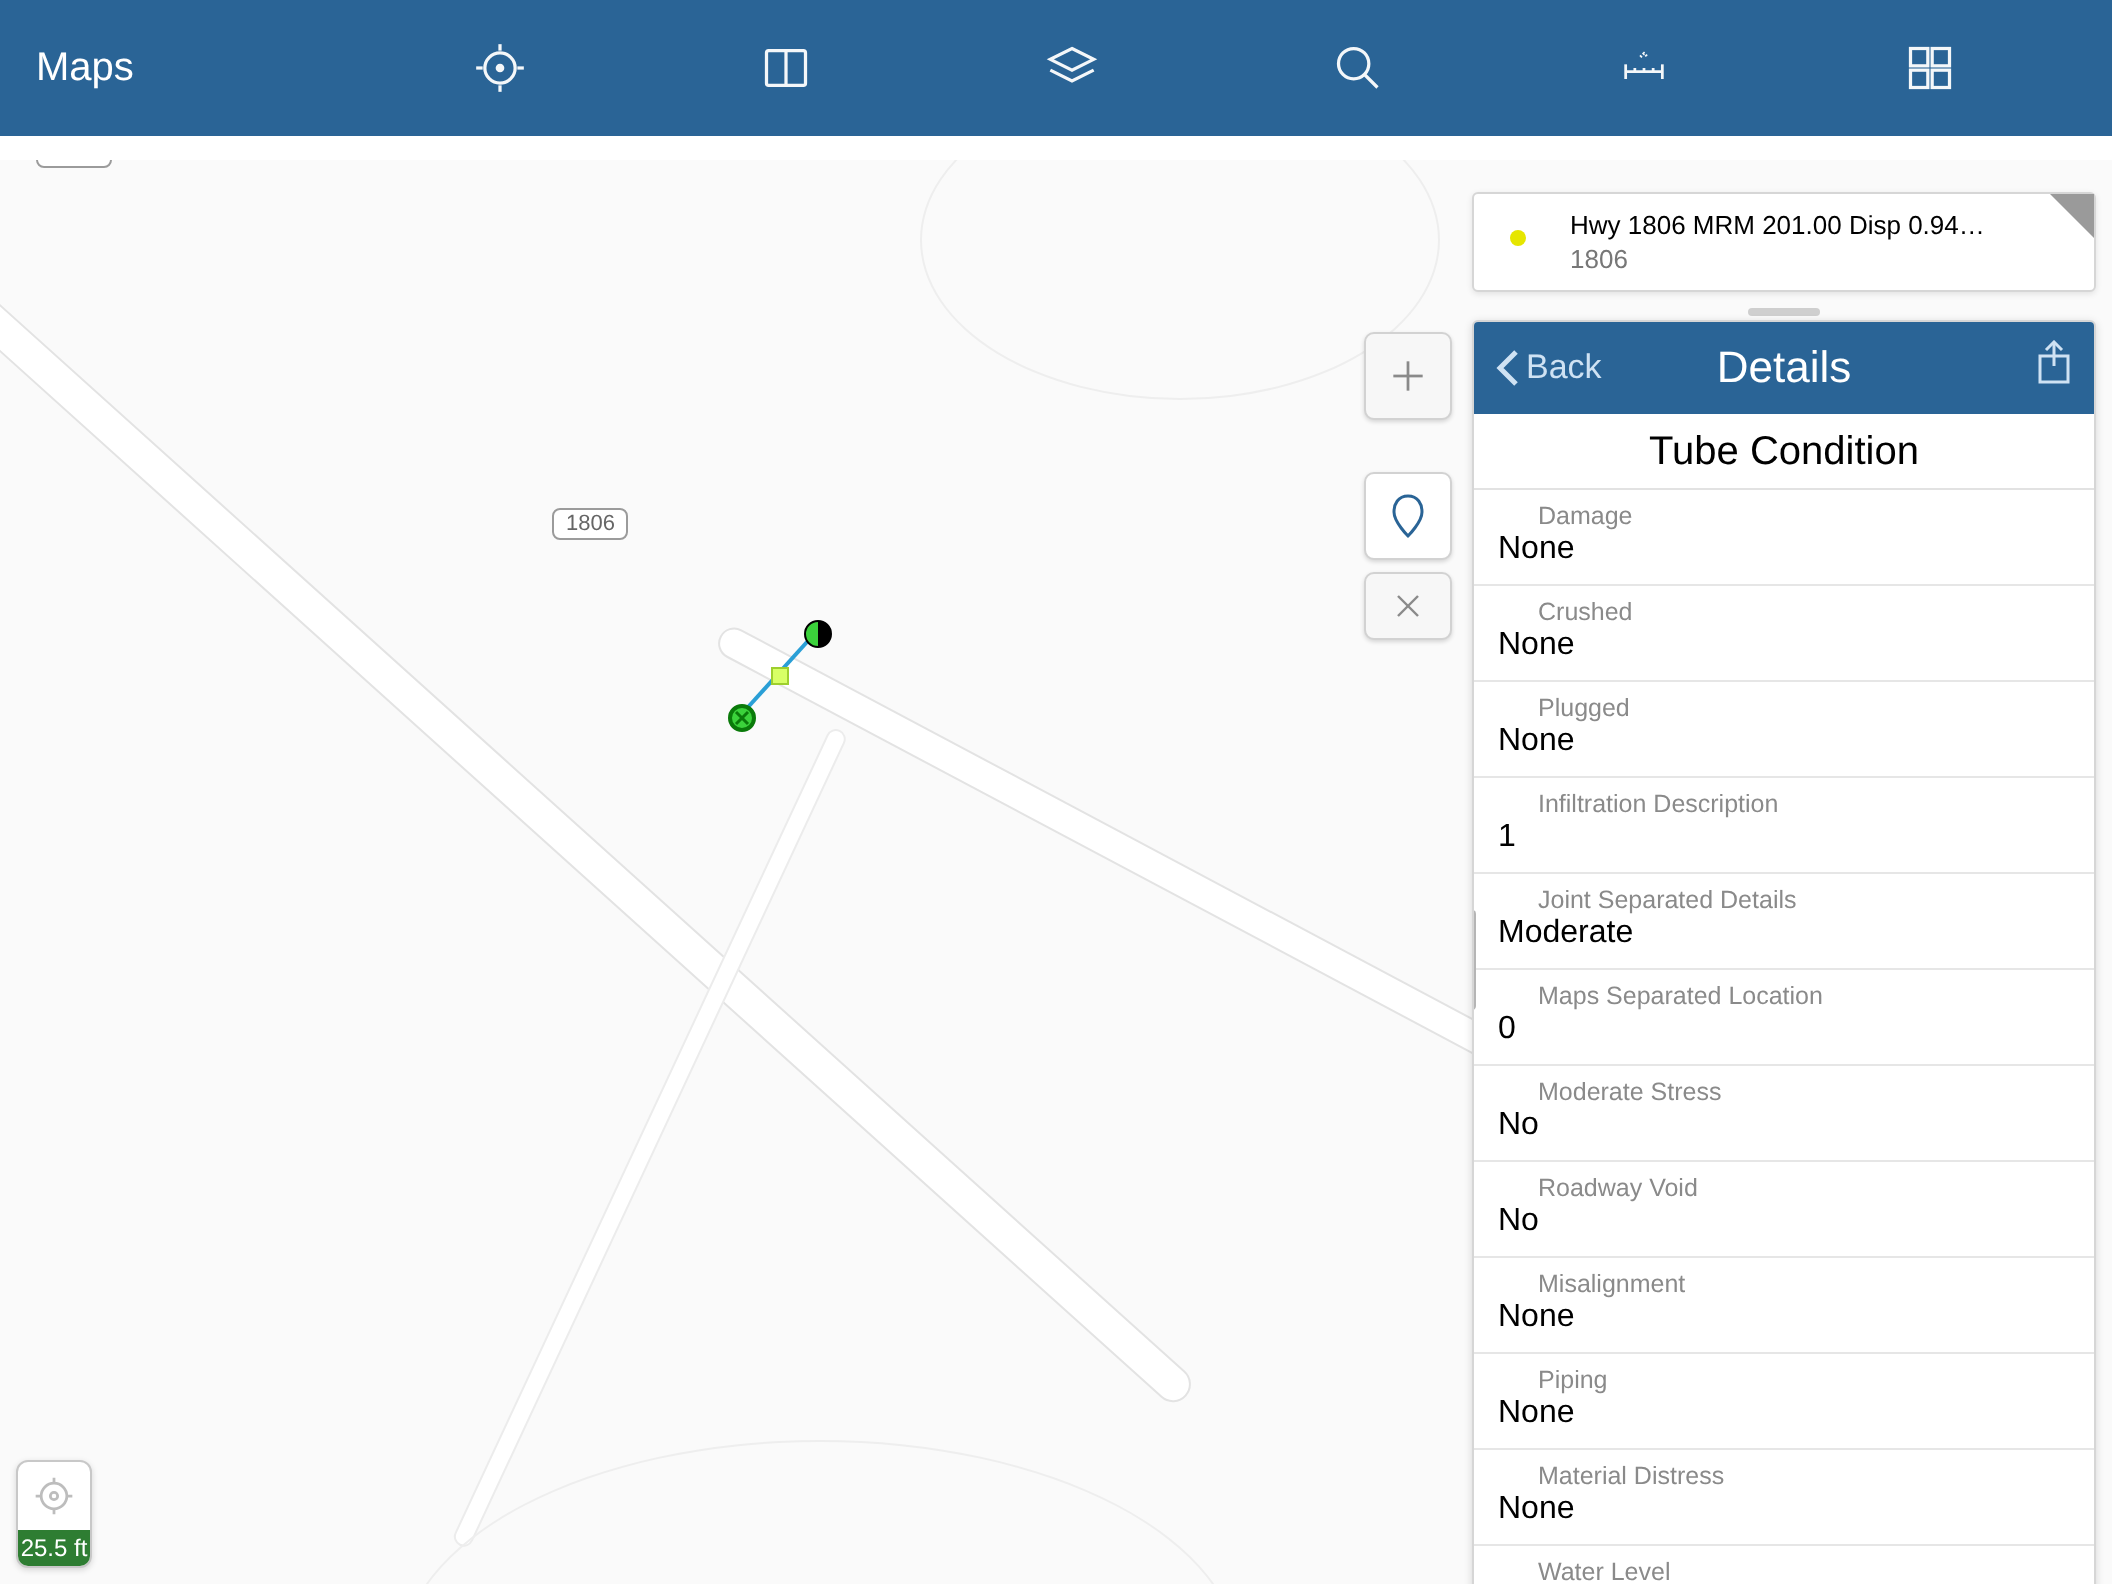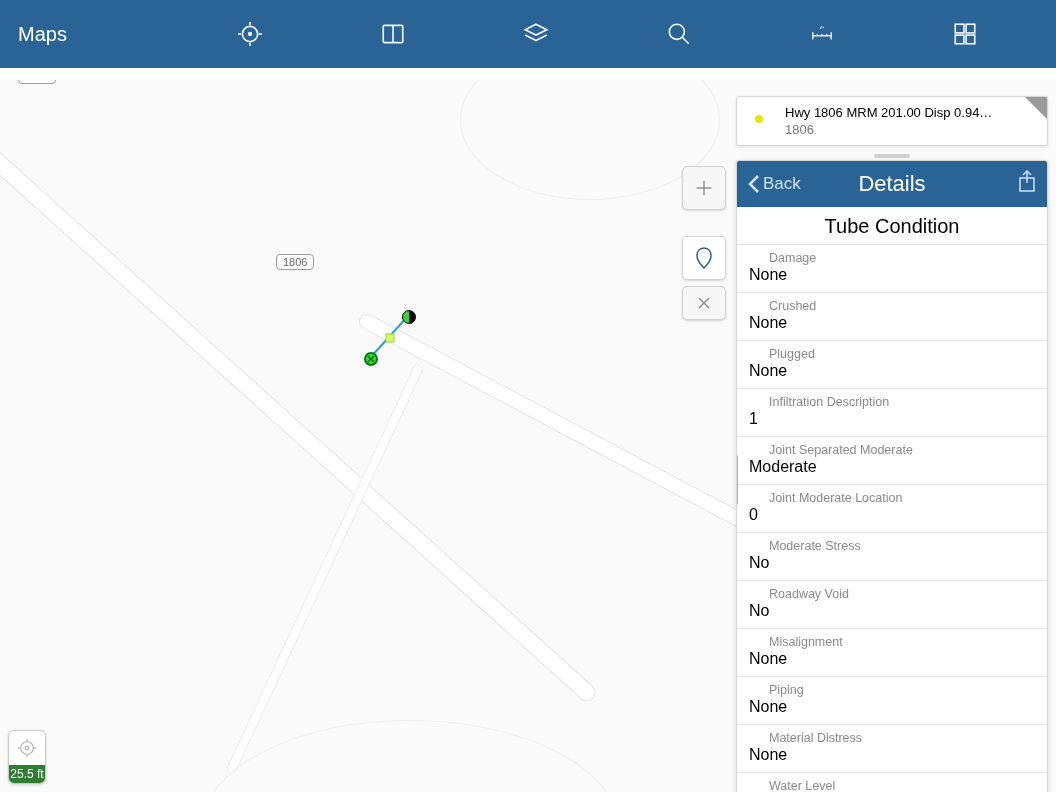--- a/index.html
+++ b/index.html
@@ -246,25 +246,25 @@
         </div>
         <div class="field">
           <div class="lbl">Plugged</div>
           <div class="val">None</div>
         </div>
         <div class="field">
           <div class="lbl">Infiltration Description</div>
           <div class="val">1</div>
         </div>
         <div class="field">
-          <div class="lbl">Joint Separated Moderate</div>
+          <div class="lbl">Joint Separated Details</div>
           <div class="val">Moderate</div>
         </div>
         <div class="field">
-          <div class="lbl">Joint Moderate Location</div>
+          <div class="lbl">Maps Separated Location</div>
           <div class="val">0</div>
         </div>
         <div class="field">
           <div class="lbl">Moderate Stress</div>
           <div class="val">No</div>
         </div>
         <div class="field">
           <div class="lbl">Roadway Void</div>
           <div class="val">No</div>
         </div>

